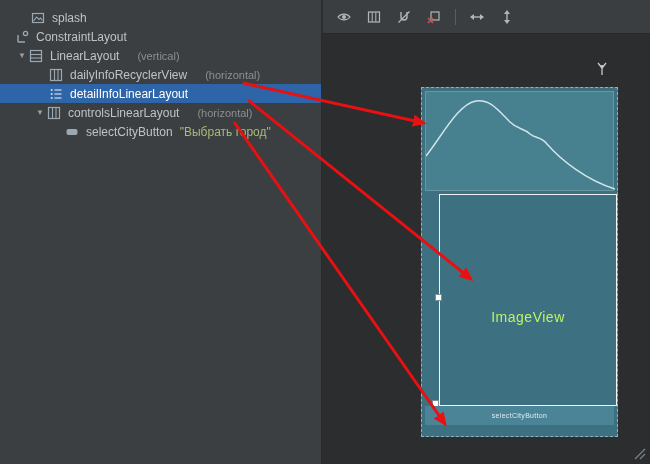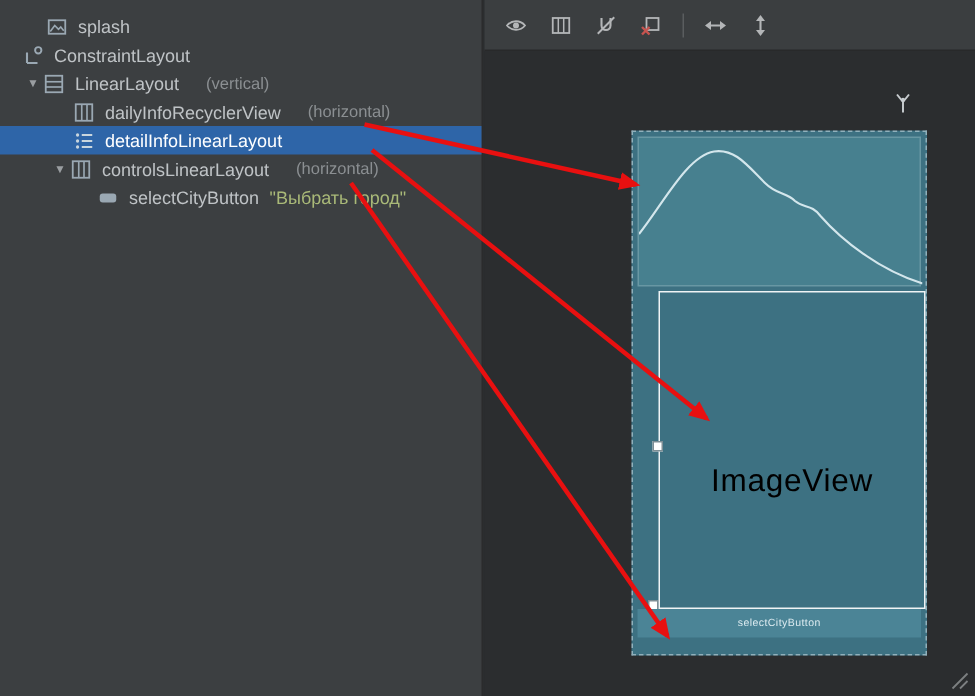--- a/index.html
+++ b/index.html
@@ -58,21 +58,21 @@
   .selrect {
     position:absolute; left:17px; right:0; top:106px; height:212px;
     border:1px solid rgba(255,255,255,.92);
   }
   .handle {
     position:absolute; width:7px; height:7px; background:#ffffff;
     border:1px solid #7d8e95;
   }
   .iv-label {
     position:absolute; left:17px; right:0; top:221px; text-align:center;
-    font-size:21px; color:#000000; letter-spacing:.5px;
+    font-size:14px; color:#bef264; letter-spacing:.5px;
   }
   .btnbar {
     position:absolute; left:3px; right:3px; top:318px; height:19px;
     background:#4b8496; display:flex; align-items:center; justify-content:center;
     font-size:7px; color:#dcebf0; letter-spacing:.3px;
   }
 
   .arrows { position:absolute; left:0; top:0; z-index:50; pointer-events:none; }
   .grip { position:absolute; right:3px; bottom:3px; z-index:10; }
 

